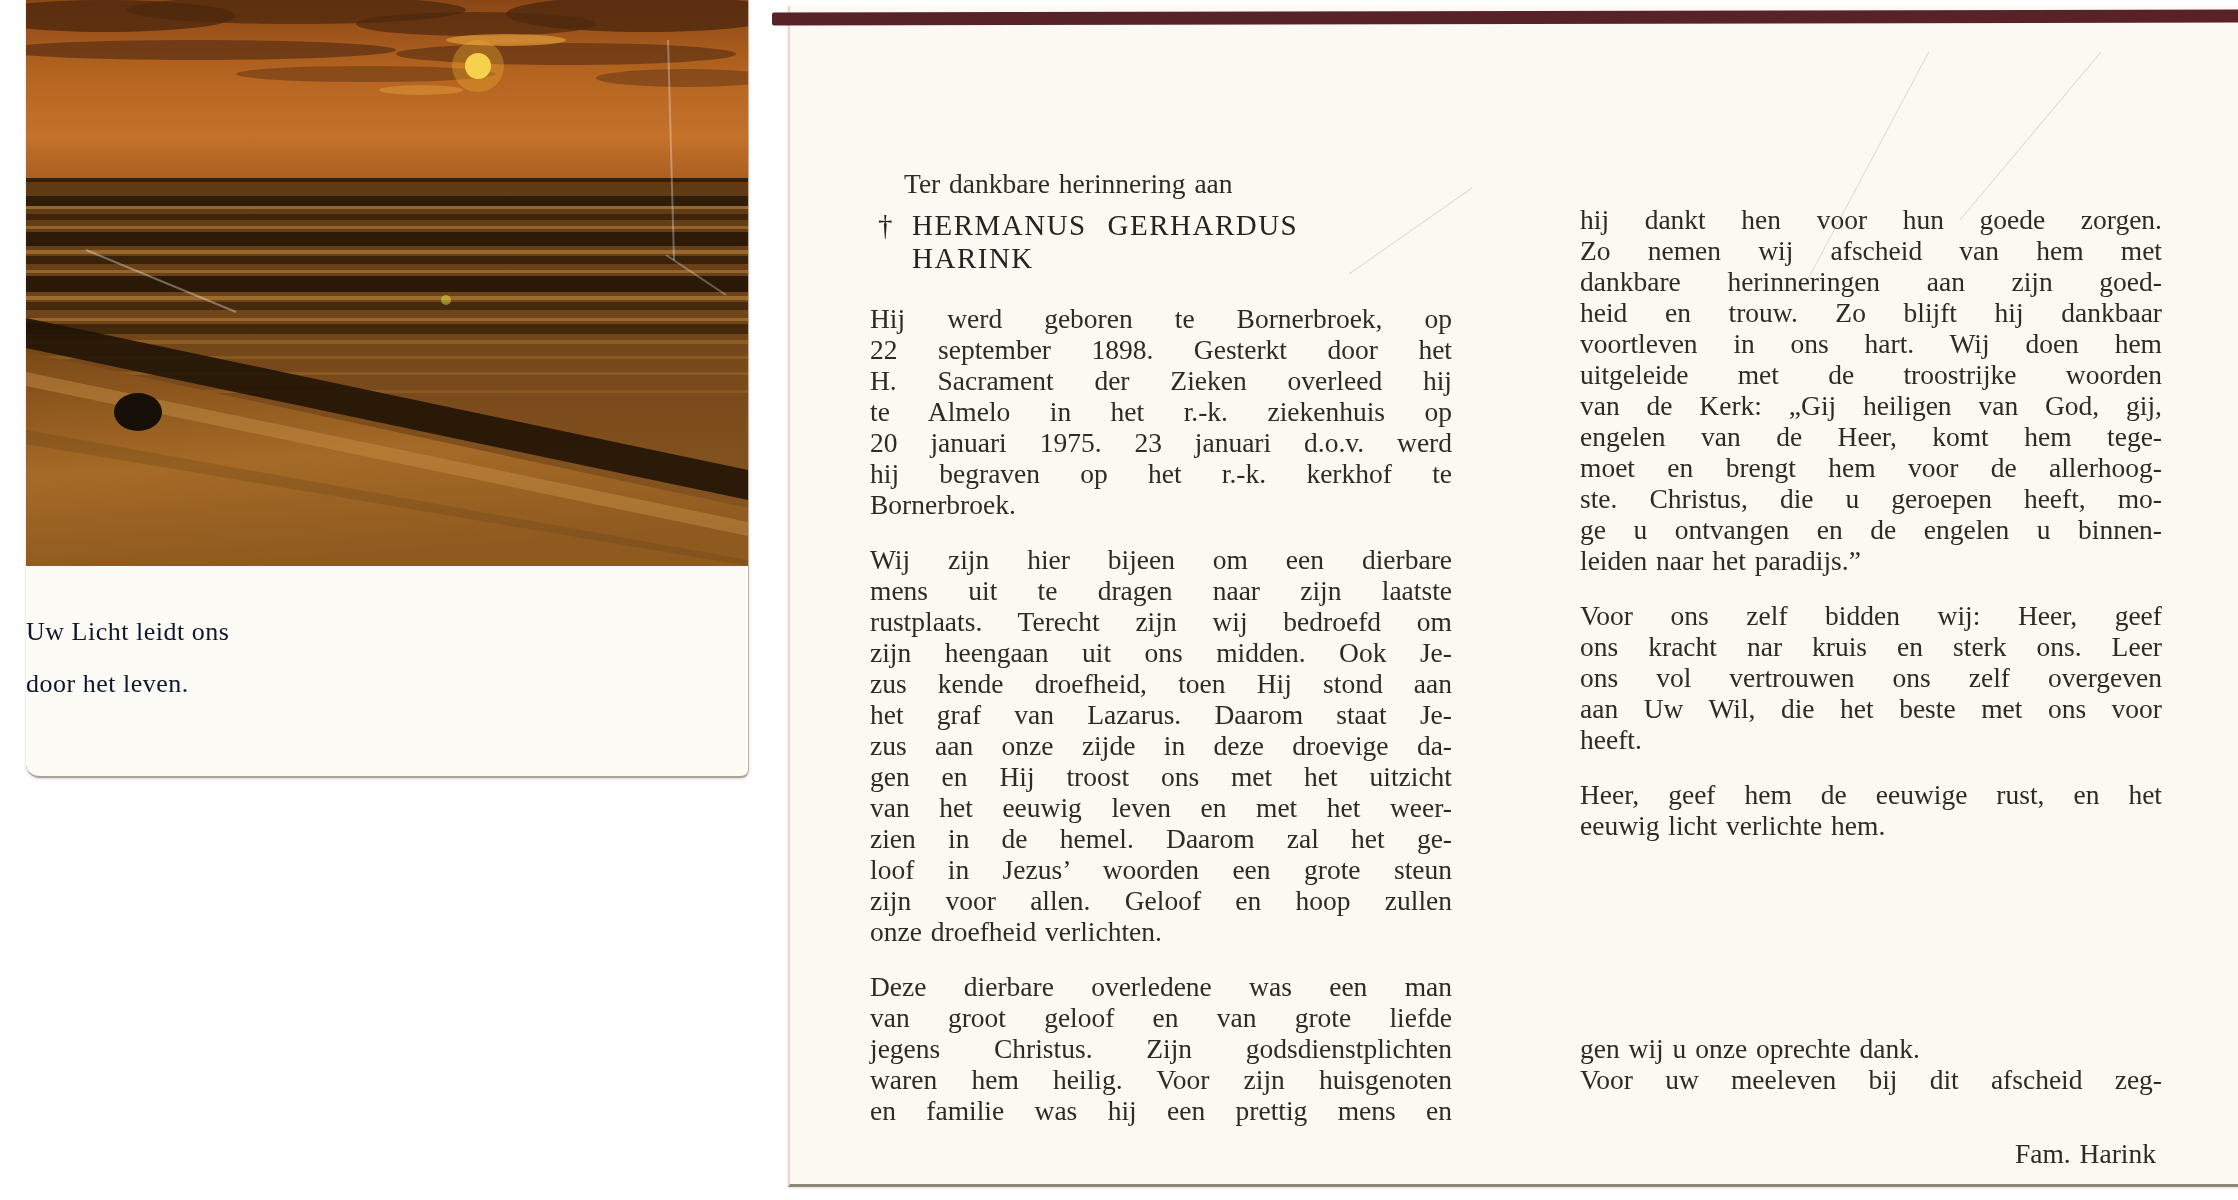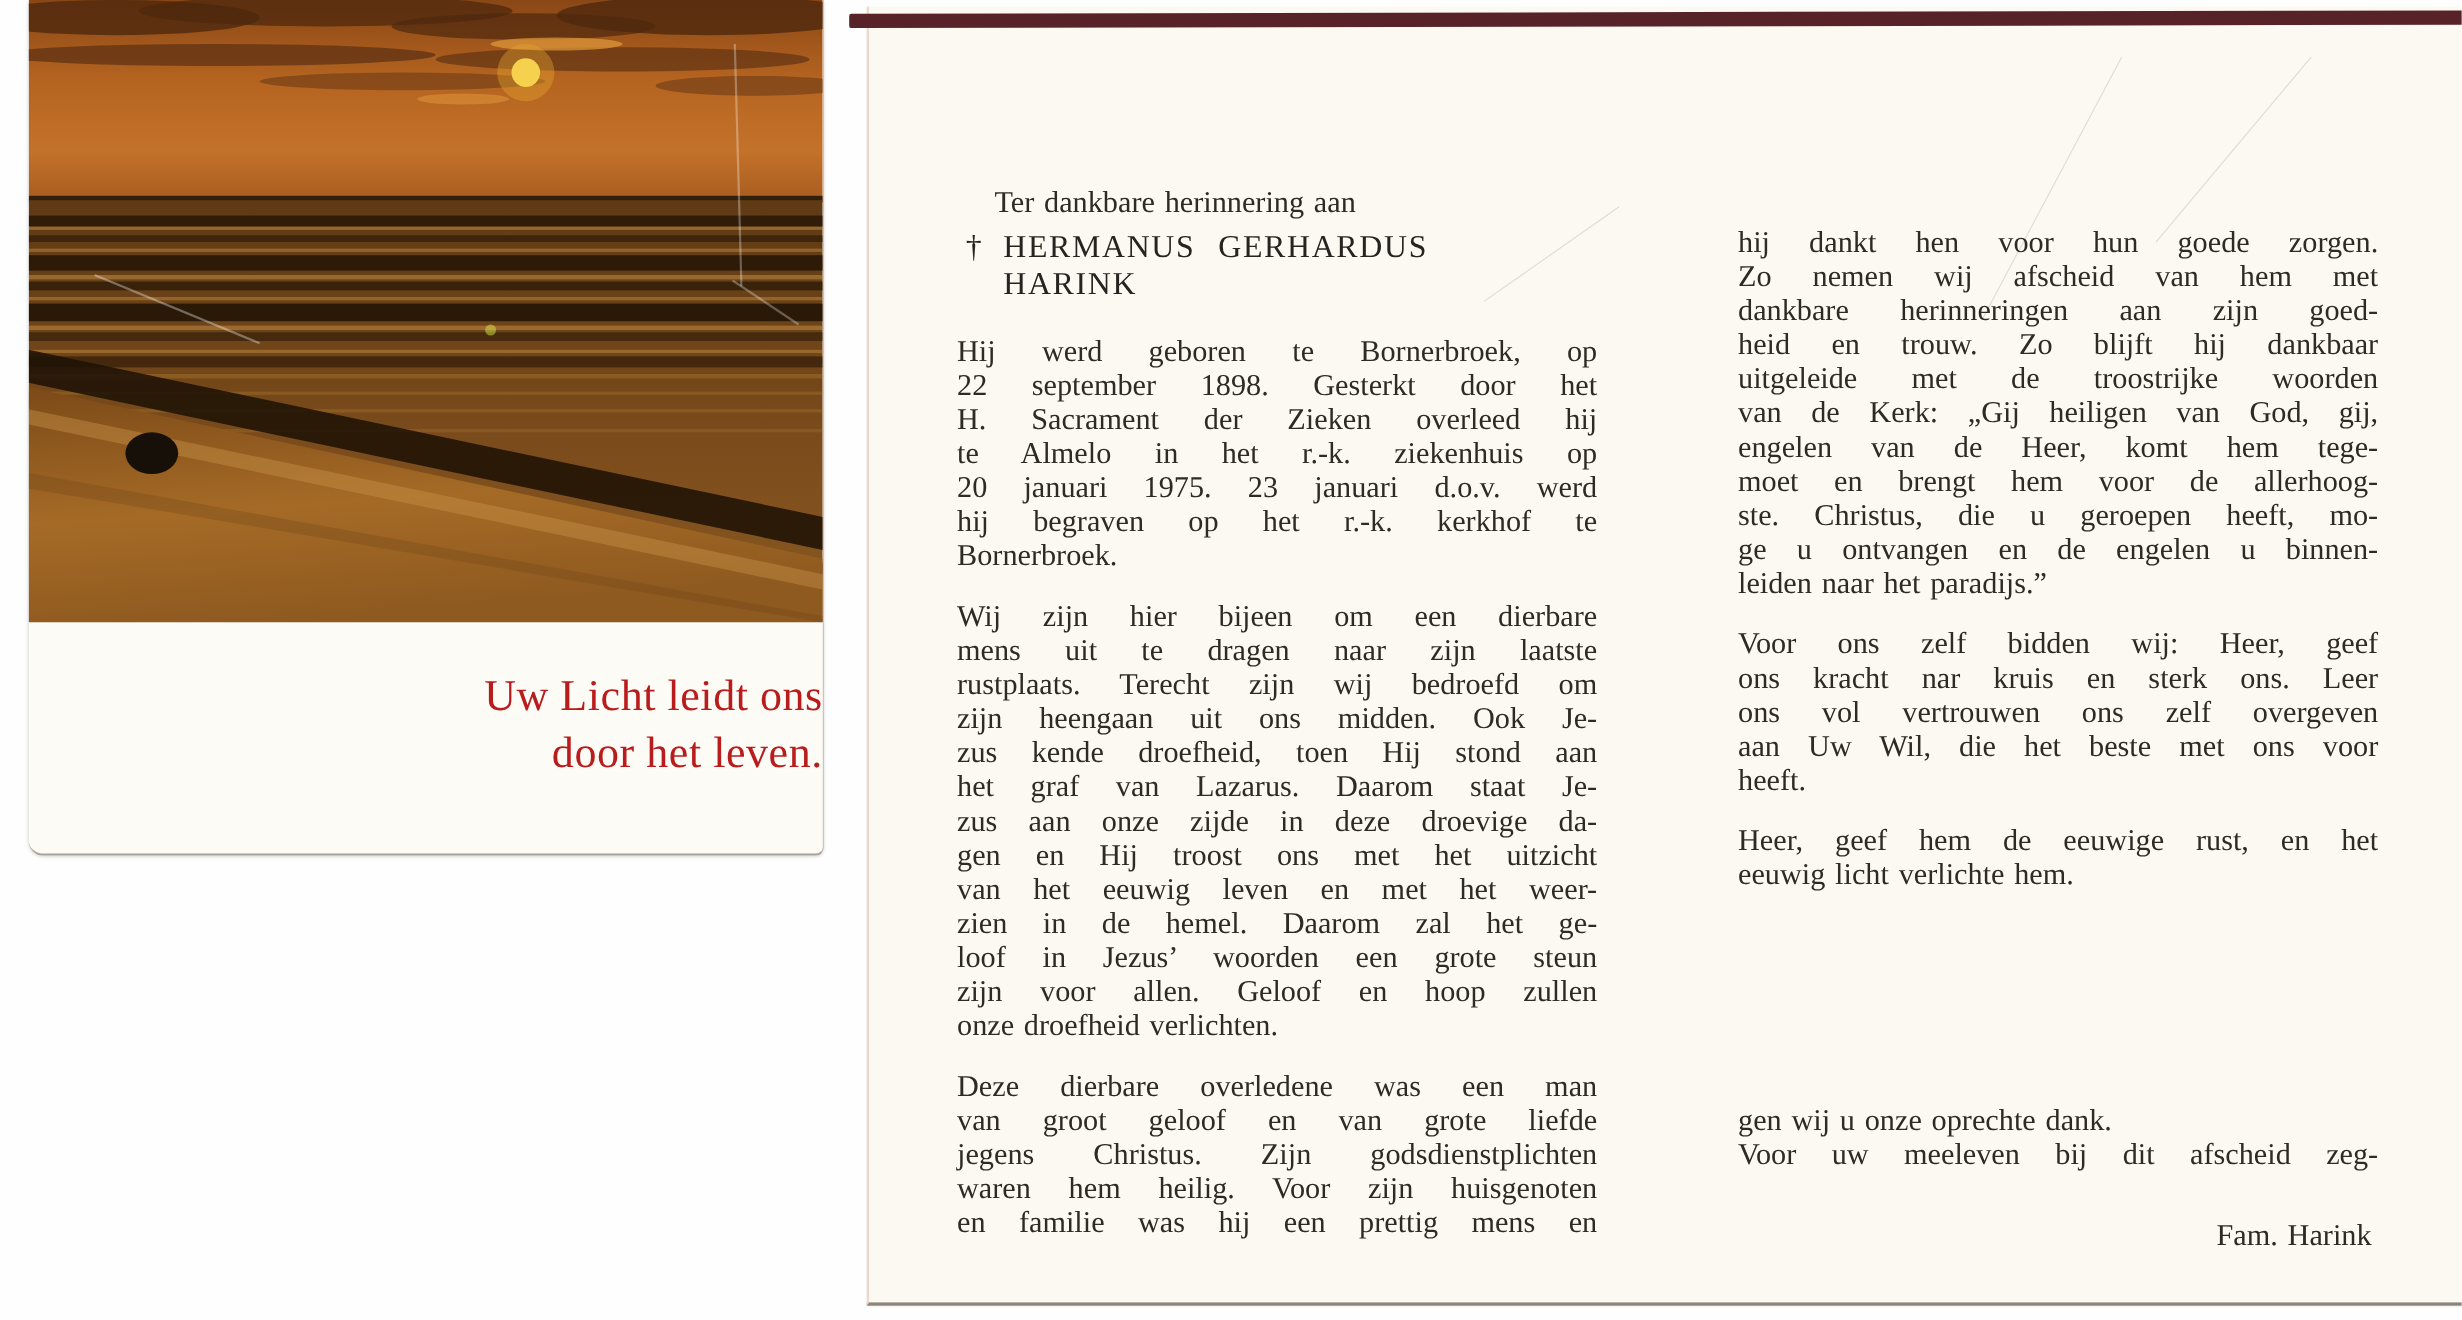--- a/index.html
+++ b/index.html
@@ -28,24 +28,24 @@
   .photo-wrap {
     position: absolute;
     left: 0; top: 0;
     width: 722px; height: 566px;
     overflow: hidden;
   }
   .left-caption {
     position: absolute;
     left: 0; top: 606px;
     width: 100%;
-    text-align: right;
-    font-size: 40px;
+    text-align: left;
+    font-size: 26px;
     line-height: 52px;
-    color: #b91c1c;
+    color: #0f172a;
     letter-spacing: 0.5px;
   }
 
   
   .right-card {
     position: absolute;
     left: 788px; top: 6px;
     width: 1446px; height: 1178px;
     background: #fbf9f1;
     border-left: 2px solid #eed6cd;
@@ -246,20 +246,21 @@
         </div>
     </div>
 
     <div class="text-col col2">
       <div class="paras">
           <div class="para">
             <div class="pline">hij dankt hen voor hun goede zorgen.</div>
             <div class="pline">Zo nemen wij afscheid van hem met</div>
             <div class="pline">dankbare herinneringen aan zijn goed-</div>
             <div class="pline">heid en trouw. Zo blijft hij dankbaar</div>
+            <div class="pline">voortleven in ons hart. Wij doen hem</div>
             <div class="pline">uitgeleide met de troostrijke woorden</div>
             <div class="pline">van de Kerk: „Gij heiligen van God, gij,</div>
             <div class="pline">engelen van de Heer, komt hem tege-</div>
             <div class="pline">moet en brengt hem voor de allerhoog-</div>
             <div class="pline">ste. Christus, die u geroepen heeft, mo-</div>
             <div class="pline">ge u ontvangen en de engelen u binnen-</div>
             <div class="pline pline-last">leiden naar het paradijs.”</div>
           </div>
           <div class="para">
             <div class="pline">Voor ons zelf bidden wij: Heer, geef</div>

